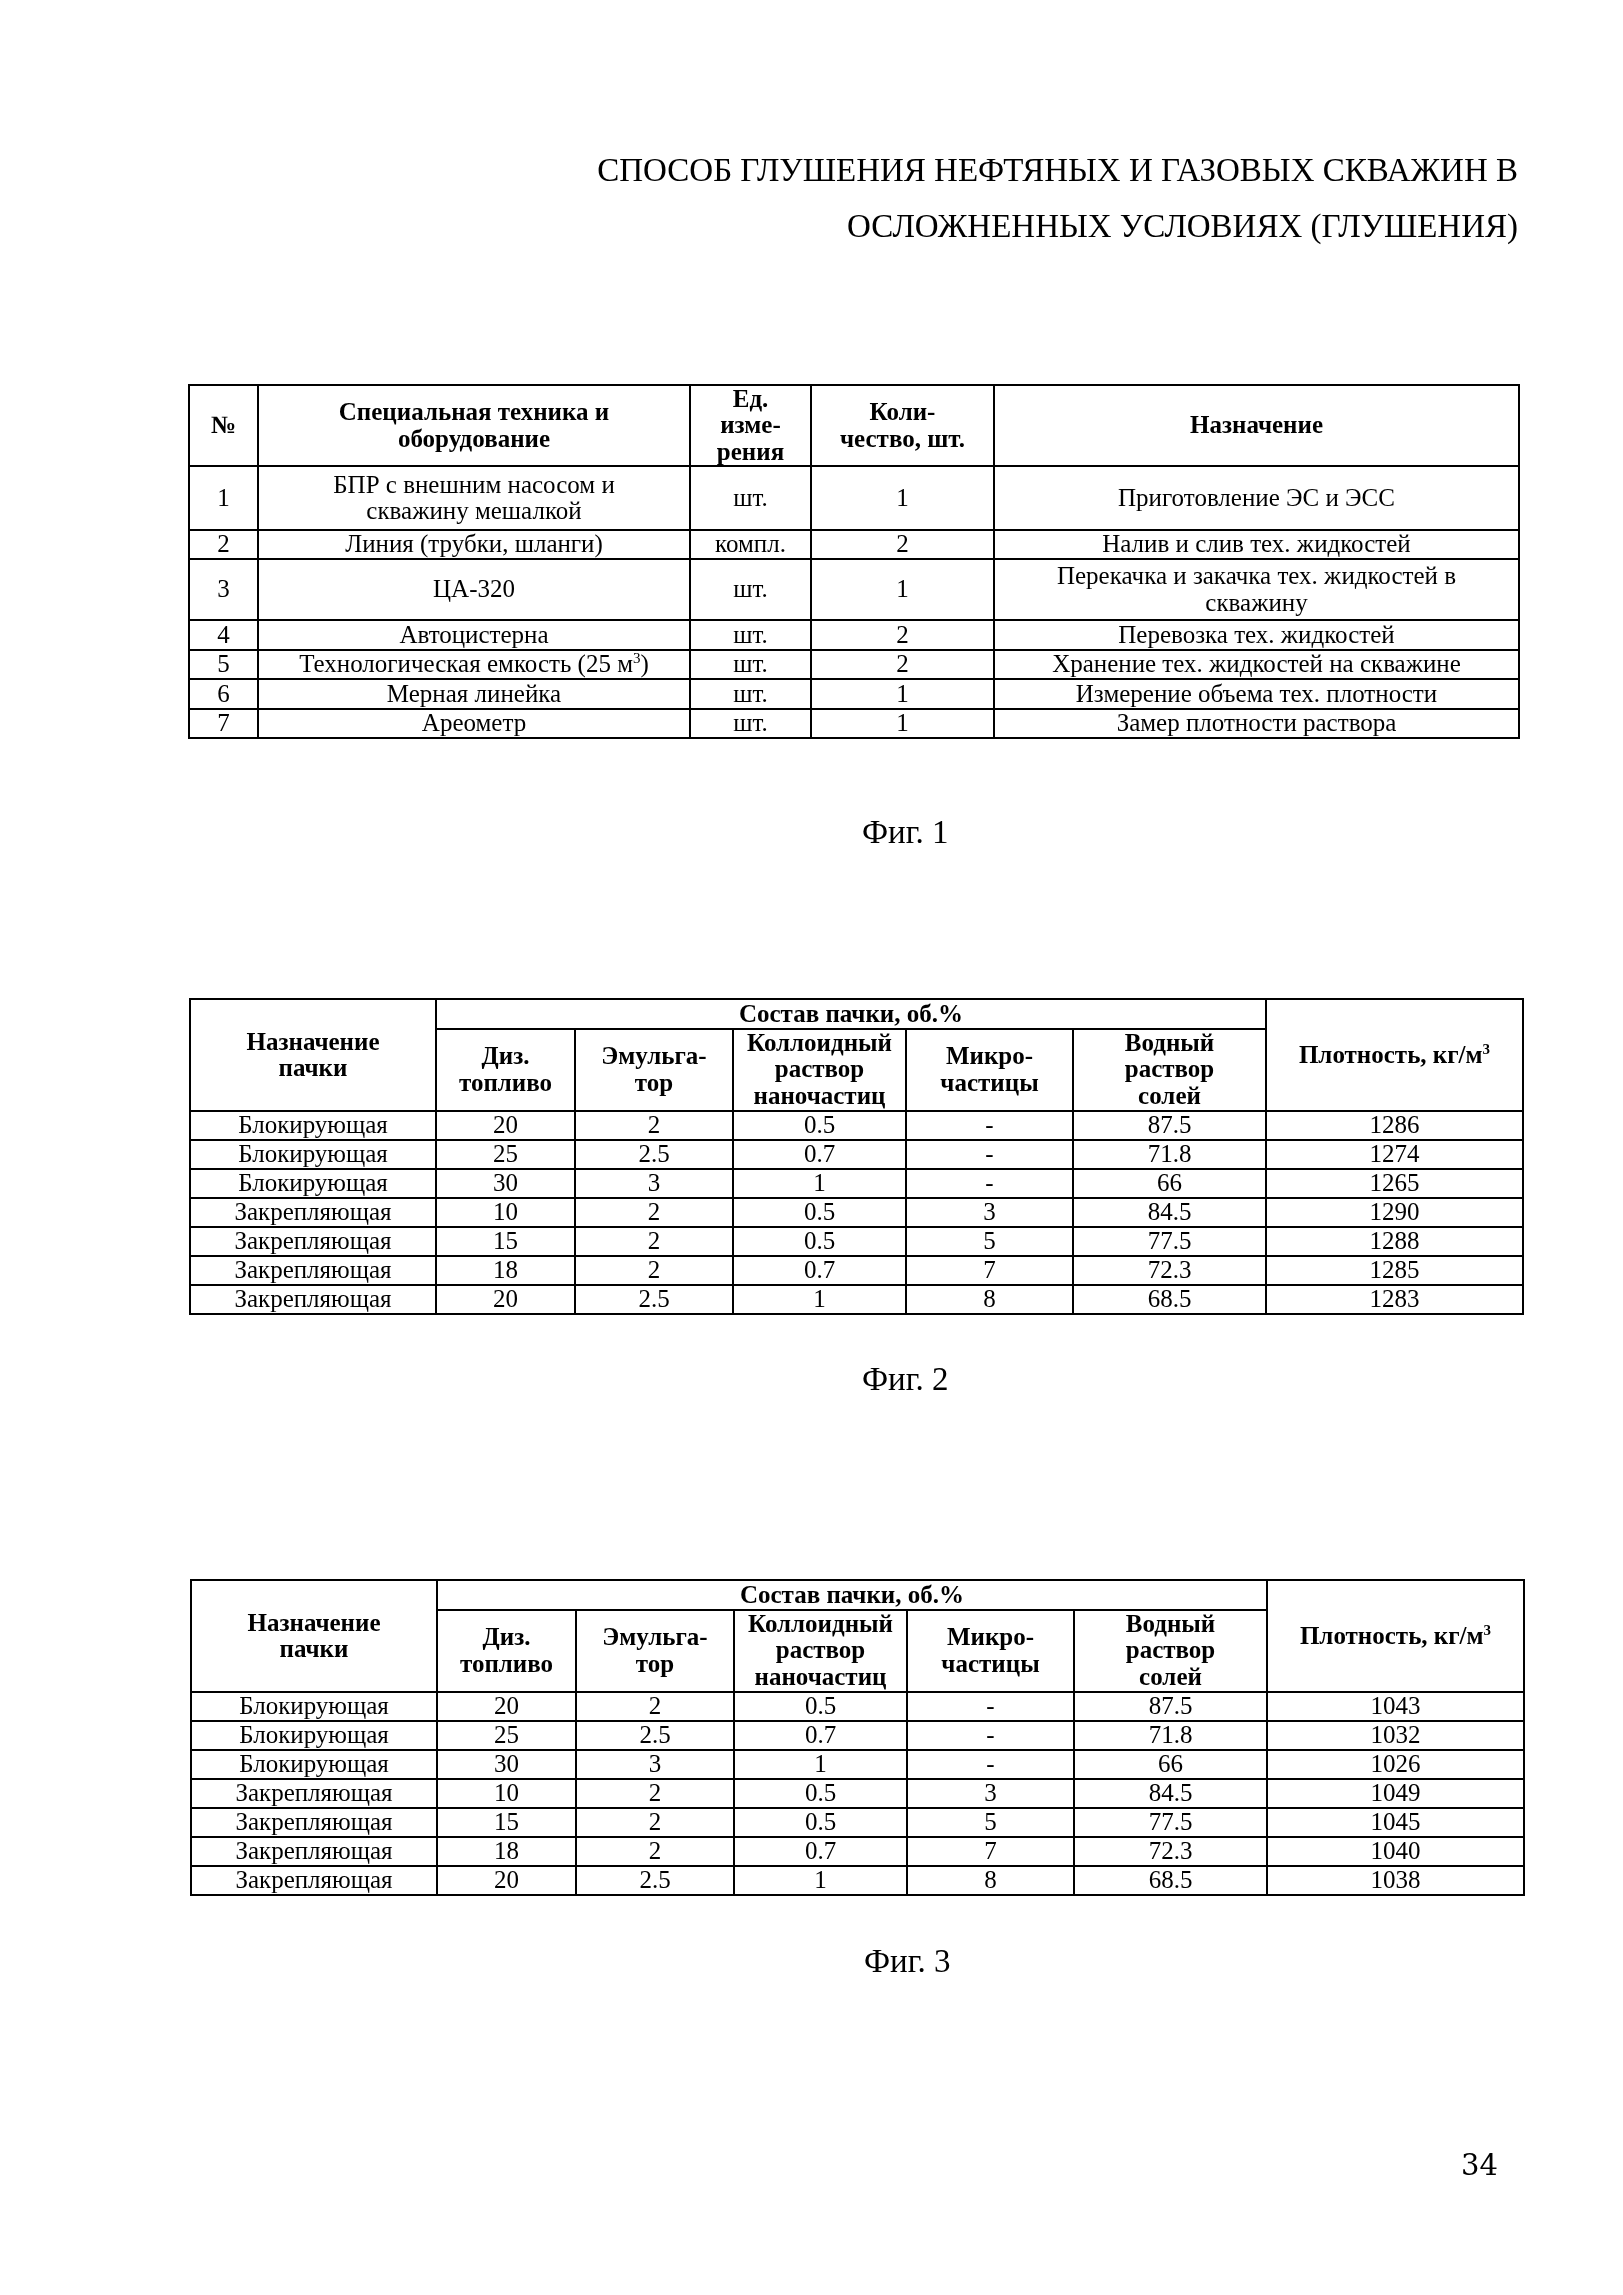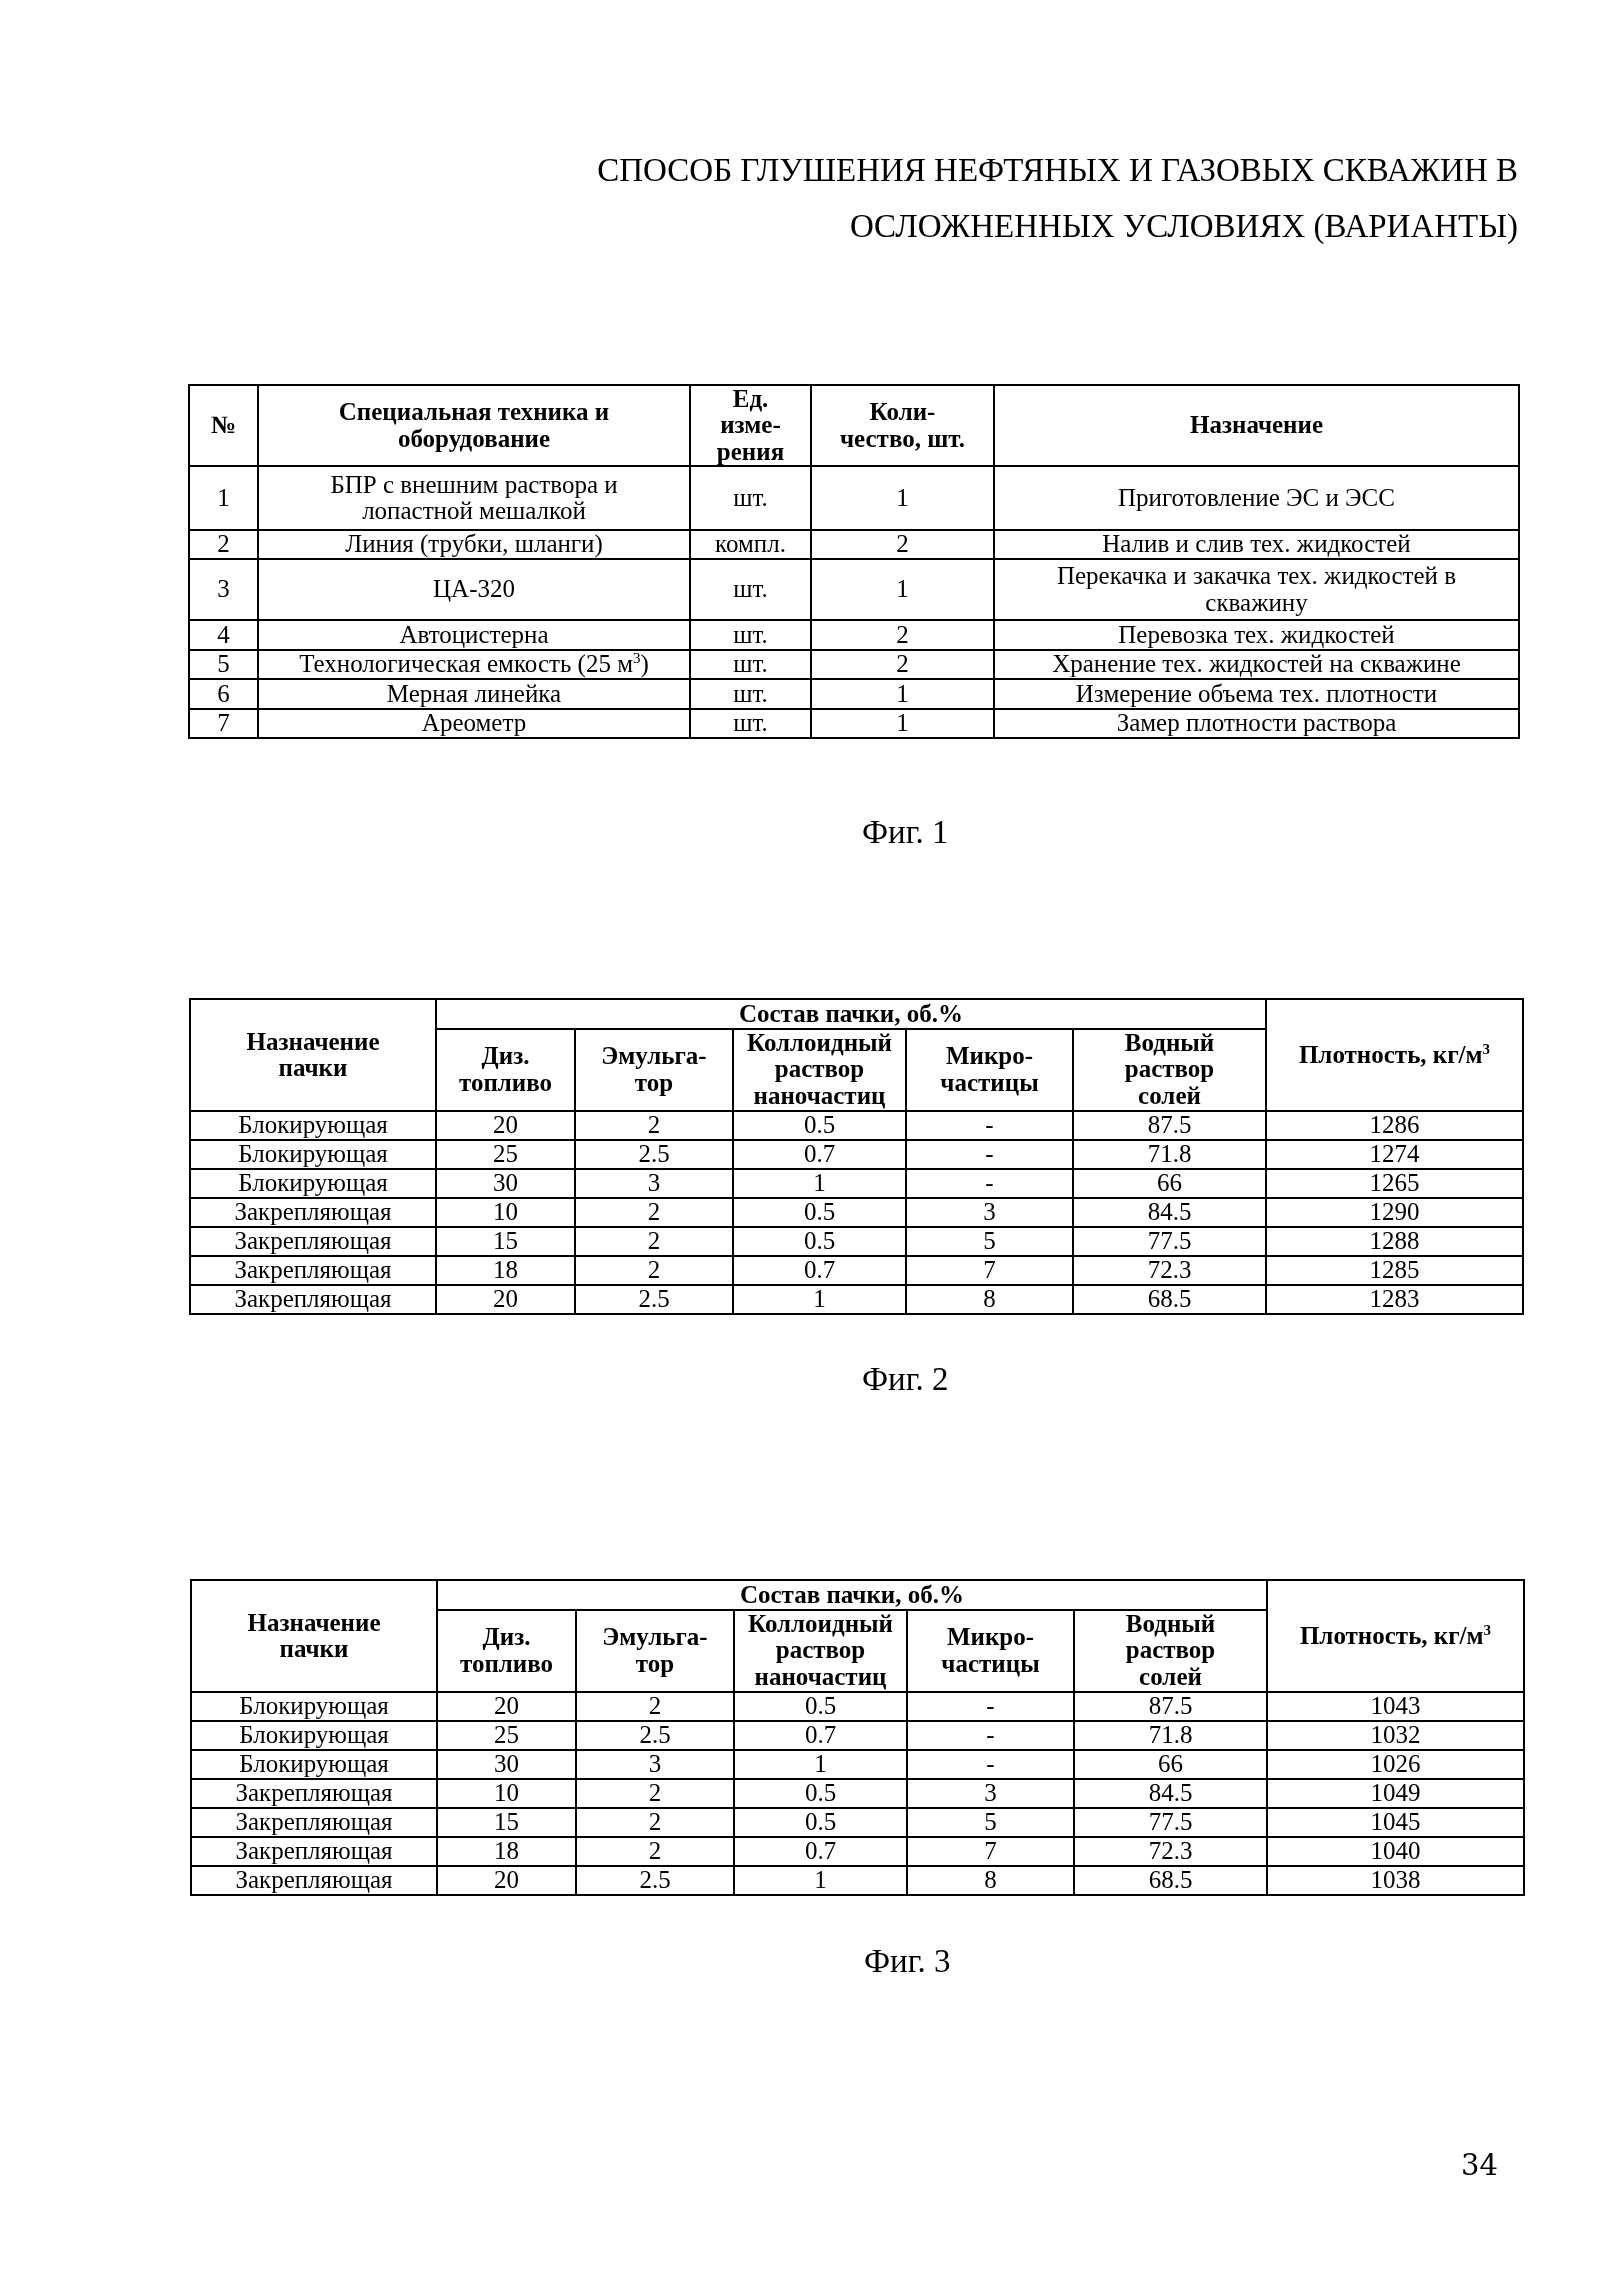--- a/index.html
+++ b/index.html
@@ -26,21 +26,21 @@
   }
   sup { font-size: 60%; vertical-align: super; line-height: 0; }
   #t1 { left: 188px; top: 384px; width: 1331px; }
   #t2 { left: 189px; top: 998px; width: 1333px; }
   #t3 { left: 190px; top: 1579px; width: 1332px; }
 </style>
 </head>
 <body>
 
 <div class="title l1">СПОСОБ ГЛУШЕНИЯ НЕФТЯНЫХ И ГАЗОВЫХ СКВАЖИН В</div>
-<div class="title l2">ОСЛОЖНЕННЫХ УСЛОВИЯХ (ВАРИАНТЫ)</div>
+<div class="title l2">ОСЛОЖНЕННЫХ УСЛОВИЯХ (ГЛУШЕНИЯ)</div>
 
 <table id="t1">
   <colgroup>
     <col style="width:69px">
       <col style="width:432px">
       <col style="width:121px">
       <col style="width:183px">
       <col style="width:525px">
   </colgroup>
   <thead>
@@ -48,21 +48,21 @@
       <th>№</th>
       <th style="padding:0 39px">Специальная техника и оборудование</th>
       <th style="padding:0 12px">Ед. изме-рения</th>
       <th style="padding:0 19.6px">Коли-чество, шт.</th>
       <th>Назначение</th>
     </tr>
   </thead>
   <tbody>
     <tr style="height:64px">
       <td>1</td>
-      <td style="padding:0 39px">БПР с внешним раствора и лопастной мешалкой</td>
+      <td style="padding:0 39px">БПР с внешним насосом и скважину мешалкой</td>
       <td>шт.</td>
       <td>1</td>
       <td>Приготовление ЭС и ЭСС</td>
     </tr>
     <tr style="height:29px">
       <td>2</td>
       <td>Линия (трубки, шланги)</td>
       <td>компл.</td>
       <td>2</td>
       <td>Налив и слив тех. жидкостей</td>

